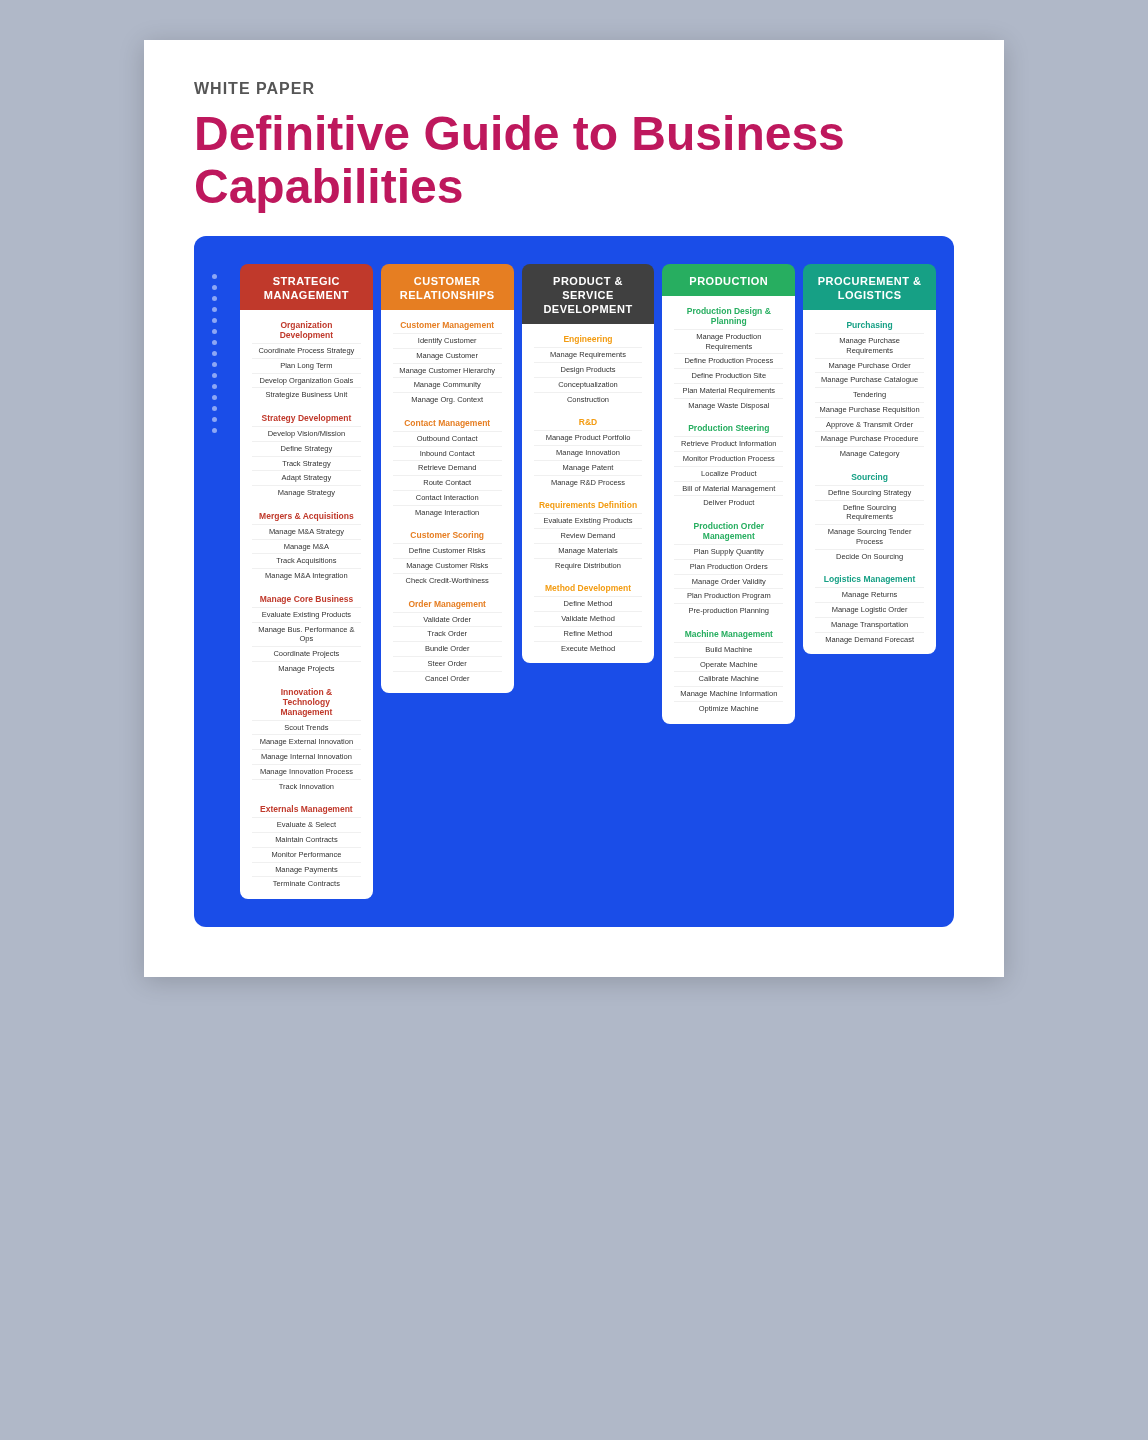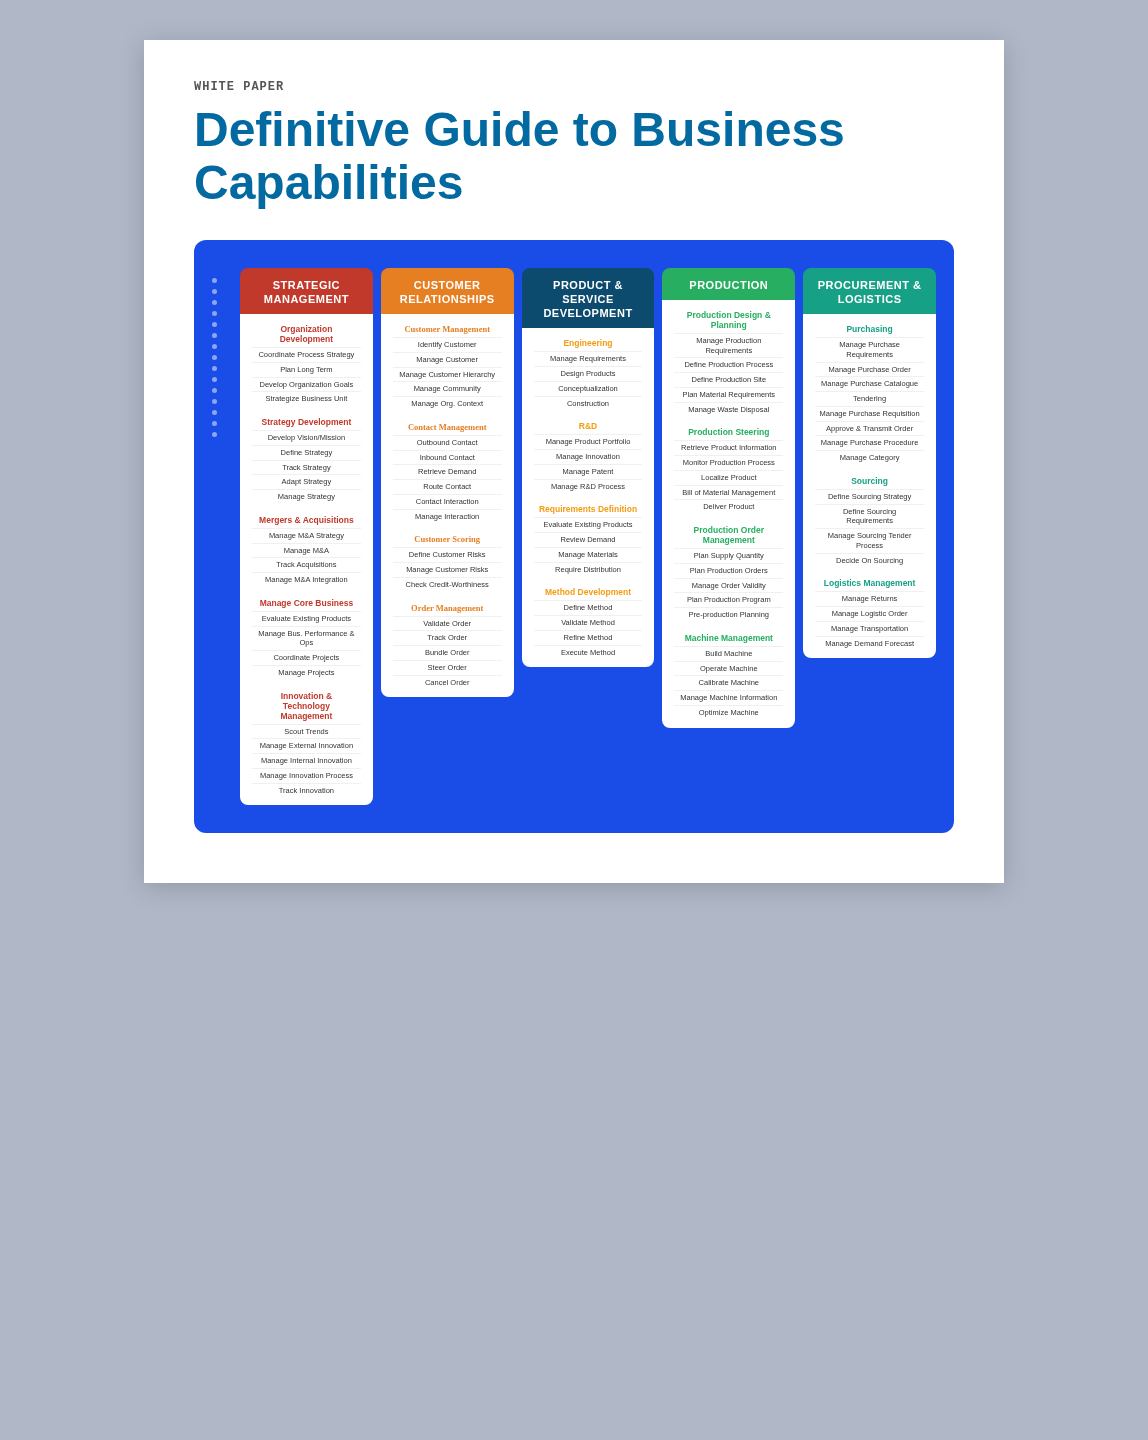--- a/index.html
+++ b/index.html
@@ -12,33 +12,32 @@
       font-family: 'Arial', sans-serif;
     }
     .page {
       width: 860px;
       background: white;
       margin: 40px auto;
       padding: 40px 50px 50px 50px;
       box-shadow: 0 4px 24px rgba(0,0,0,0.18);
     }
     .white-paper-label {
-      font-size: 12px;
+      font-size: 16px;
       font-weight: 700;
       color: #555;
       letter-spacing: 1px;
       margin-bottom: 10px;
-      font-family: Liberation Mono, monospace;
     }
     .main-title {
       font-size: 48px;
       font-weight: 900;
-      color: #0369a1;
+      color: #be185d;
       line-height: 1.1;
-      margin-bottom: 30px;
+      margin-bottom: 22px;
     }
     .blue-section {
       background: #1a4de8;
       border-radius: 12px;
       padding: 28px 18px 28px 18px;
       position: relative;
     }
     .columns-wrapper {
       display: flex;
       gap: 10px;
@@ -79,21 +78,21 @@
       background: white;
       flex: 1;
       padding: 6px 12px;
       display: flex;
       flex-direction: column;
       gap: 5px;
     }
     
     .col-strategic { background: #c0392b; }
     .col-customer { background: #e67e22; }
-    .col-product { background: #0c4a6e; }
+    .col-product { background: #404040; }
     .col-production { background: #27ae60; }
     .col-procurement { background: #16a085; }
 
     .cap-group {
       background: white;
       border-radius: 5px;
       overflow: hidden;
       margin-bottom: 2px;
     }
     .cap-group-title {
@@ -106,21 +105,21 @@
     .cap-item {
       font-size: 7.5px;
       text-align: center;
       color: #333;
       padding: 2px 4px;
       border-top: 1px solid #f0f0f0;
       line-height: 1.3;
     }
     
     .strategic-group .cap-group-title { color: #c0392b; }
-    .customer-group .cap-group-title { color: #e67e22; font-family: Liberation Serif, serif; }
+    .customer-group .cap-group-title { color: #e67e22; }
     .product-group .cap-group-title { color: #f39c12; }
     .production-group .cap-group-title { color: #27ae60; }
     .procurement-group .cap-group-title { color: #16a085; }
 
     .leanix-logo {
       display: flex;
       align-items: center;
       justify-content: flex-end;
       margin-top: 18px;
       gap: 8px;
@@ -195,20 +194,28 @@
                 <div class="cap-item">Coordinate Projects</div>
                 <div class="cap-item">Manage Projects</div>
               </div>
               <div class="cap-group strategic-group">
                 <div class="cap-group-title">Innovation &amp; Technology Management</div>
                 <div class="cap-item">Scout Trends</div>
                 <div class="cap-item">Manage External Innovation</div>
                 <div class="cap-item">Manage Internal Innovation</div>
                 <div class="cap-item">Manage Innovation Process</div>
                 <div class="cap-item">Track Innovation</div>
+              </div>
+              <div class="cap-group strategic-group">
+                <div class="cap-group-title">Externals Management</div>
+                <div class="cap-item">Evaluate &amp; Select</div>
+                <div class="cap-item">Maintain Contracts</div>
+                <div class="cap-item">Monitor Performance</div>
+                <div class="cap-item">Manage Payments</div>
+                <div class="cap-item">Terminate Contracts</div>
               </div>
             </div>
           </div>
           <div class="capability-column">
             <div class="col-header col-customer">CUSTOMER RELATIONSHIPS</div>
             <div class="col-body">
               <div class="cap-group customer-group">
                 <div class="cap-group-title">Customer Management</div>
                 <div class="cap-item">Identify Customer</div>
                 <div class="cap-item">Manage Customer</div>

